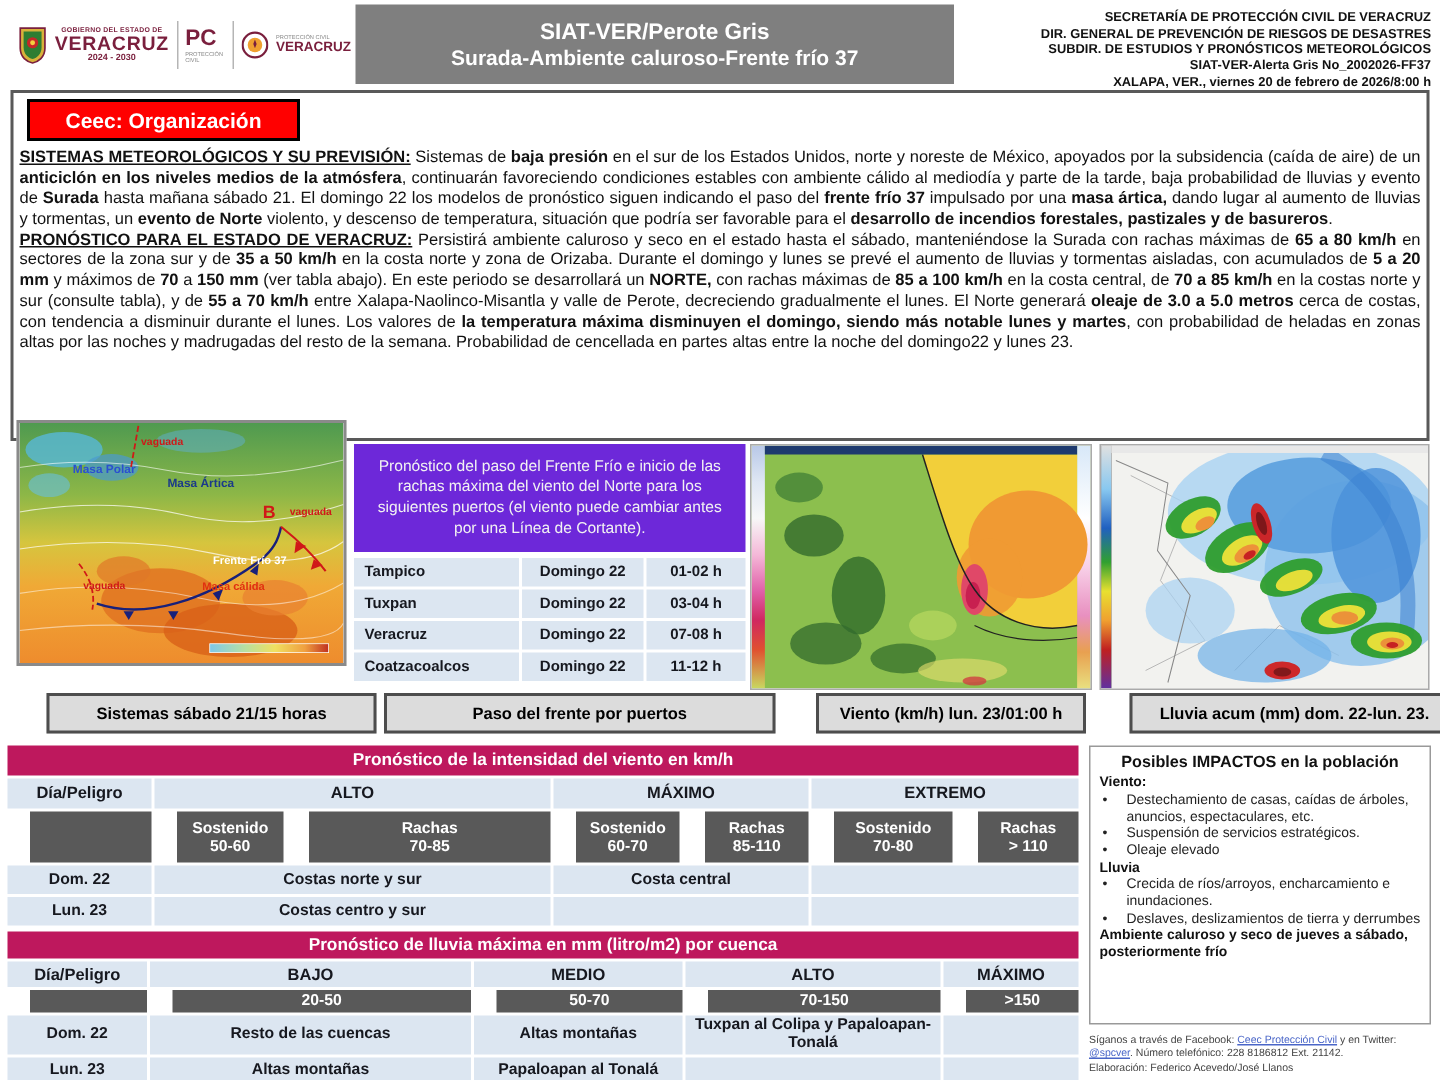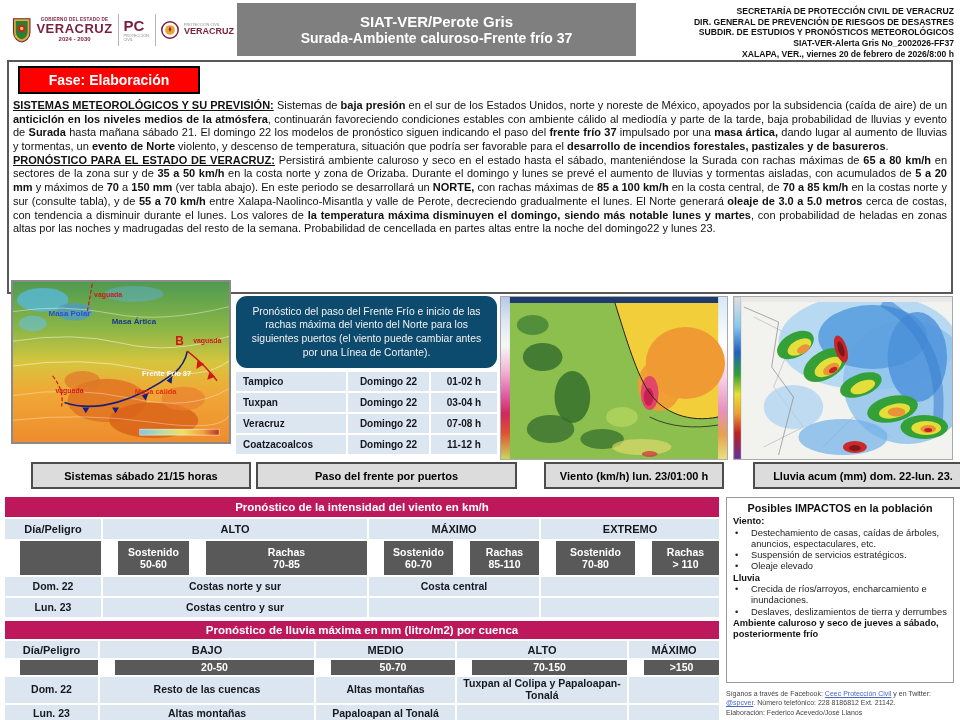--- a/index.html
+++ b/index.html
@@ -38,22 +38,22 @@
                 text-align:justify; }
 
   
   .map-panel { border:2px solid #8a8a8a; background:#eee; overflow:hidden; }
   .panel1 { left:11px; top:280px; width:220px; height:164px; }
   .panel3 { left:500px; top:296px; width:228px; height:164px; border:1px solid #aaa; }
   .panel4 { left:733px; top:296px; width:220px; height:164px; border:1px solid #aaa; }
   .map-panel svg { display:block; width:100%; height:100%; }
 
   .panel2 { left:236px; top:296px; width:261px; height:160px; }
-  .p2-header { background:#0c4a6e; color:#f2f2f2; font-size:10.4px; line-height:1.3; text-align:center;
-               padding:7px 8px; height:72px; display:flex; align-items:center;border-radius:11px; }
+  .p2-header { background:#6d28d9; color:#f2f2f2; font-size:10.4px; line-height:1.3; text-align:center;
+               padding:7px 8px; height:72px; display:flex; align-items:center; }
   .p2-grid { display:grid; grid-template-columns:110px 81px 1fr; gap:2px; margin-top:4px; }
   .p2-grid .cell { background:#dce6f1; font-weight:bold; font-size:10px; height:19px;
                    display:flex; align-items:center; justify-content:center; color:#16181f; }
   .p2-grid .cell.port { justify-content:flex-start; padding-left:7px; }
 
   .caption { top:462px; height:27px; background:#dcdcdc; border:2px solid #4d4d4d; font-weight:bold;
              font-size:11px; display:flex; align-items:center; justify-content:center; color:#000;margin-left:20px; }
   .cap1 { left:11px;  width:220px; }
   .cap2 { left:236px; width:261px; }
   .cap3 { left:524px; width:180px; }
@@ -135,21 +135,21 @@
 
   <div class="abs agency">
     <div>SECRETARÍA DE PROTECCIÓN CIVIL DE VERACRUZ</div>
     <div>DIR. GENERAL DE PREVENCIÓN DE RIESGOS DE DESASTRES</div>
     <div>SUBDIR. DE ESTUDIOS Y PRONÓSTICOS METEOROLÓGICOS</div>
     <div>SIAT-VER-Alerta Gris No_2002026-FF37</div>
     <div>XALAPA, VER., viernes 20 de febrero de 2026/8:00 h</div>
   </div>
 
   <div class="abs main-box"></div>
-  <div class="abs phase-badge">Fase: Elaboración</div>
+  <div class="abs phase-badge">Ceec: Organización</div>
   <div class="abs paragraphs">
     <div><span style="font-weight: bold; text-decoration: underline;">SISTEMAS METEOROLÓGICOS Y SU PREVISIÓN:</span><span> Sistemas de </span><span style="font-weight: bold;">baja presión</span><span> en el sur de los Estados Unidos, norte y noreste de México, apoyados por la subsidencia (caída de aire) de un </span><span style="font-weight: bold;">anticiclón en los niveles medios de la atmósfera</span><span>, continuarán favoreciendo condiciones estables con ambiente cálido al mediodía y parte de la tarde, baja probabilidad de lluvias y evento de </span><span style="font-weight: bold;">Surada</span><span> hasta mañana sábado 21. El domingo 22 los modelos de pronóstico siguen indicando el paso del </span><span style="font-weight: bold;">frente frío 37</span><span> impulsado por una </span><span style="font-weight: bold;">masa ártica,</span><span> dando lugar al aumento de lluvias y tormentas, un </span><span style="font-weight: bold;">evento de Norte</span><span> violento, y descenso de temperatura, situación que podría ser favorable para el </span><span style="font-weight: bold;">desarrollo de incendios forestales, pastizales y de basureros</span><span>.</span></div>
     <div><span style="font-weight: bold; text-decoration: underline;">PRONÓSTICO PARA EL ESTADO DE VERACRUZ:</span><span> Persistirá ambiente caluroso y seco en el estado hasta el sábado, manteniéndose la Surada con rachas máximas de </span><span style="font-weight: bold;">65 a 80 km/h</span><span> en sectores de la zona sur y de </span><span style="font-weight: bold;">35 a 50 km/h</span><span> en la costa norte y zona de Orizaba. Durante el domingo y lunes se prevé el aumento de lluvias y tormentas aisladas, con acumulados de </span><span style="font-weight: bold;">5 a 20 mm</span><span> y máximos de </span><span style="font-weight: bold;">70</span><span> a </span><span style="font-weight: bold;">150 mm</span><span> (ver tabla abajo). En este periodo se desarrollará un </span><span style="font-weight: bold;">NORTE,</span><span> con rachas máximas de </span><span style="font-weight: bold;">85 a 100 km/h</span><span> en la costa central, de </span><span style="font-weight: bold;">70 a 85 km/h</span><span> en la costas norte y sur (consulte tabla), y de </span><span style="font-weight: bold;">55 a 70 km/h</span><span> entre Xalapa-Naolinco-Misantla y valle de Perote, decreciendo gradualmente el lunes. El Norte generará </span><span style="font-weight: bold;">oleaje de 3.0 a 5.0 metros</span><span> cerca de costas, con tendencia a disminuir durante el lunes. Los valores de </span><span style="font-weight: bold;">la temperatura máxima disminuyen el domingo, siendo más notable lunes y martes</span><span>, con probabilidad de heladas en zonas altas por las noches y madrugadas del resto de la semana. Probabilidad de cencellada en partes altas entre la noche del domingo22 y lunes 23.</span></div>
   </div>
 
   <div class="abs map-panel panel1">
     <svg viewBox="0 0 218 162" preserveAspectRatio="none">
       <defs>
         <linearGradient id="m1bg" x1="0" y1="0" x2="0" y2="1">
           <stop offset="0" stop-color="#4f9a50"></stop>

